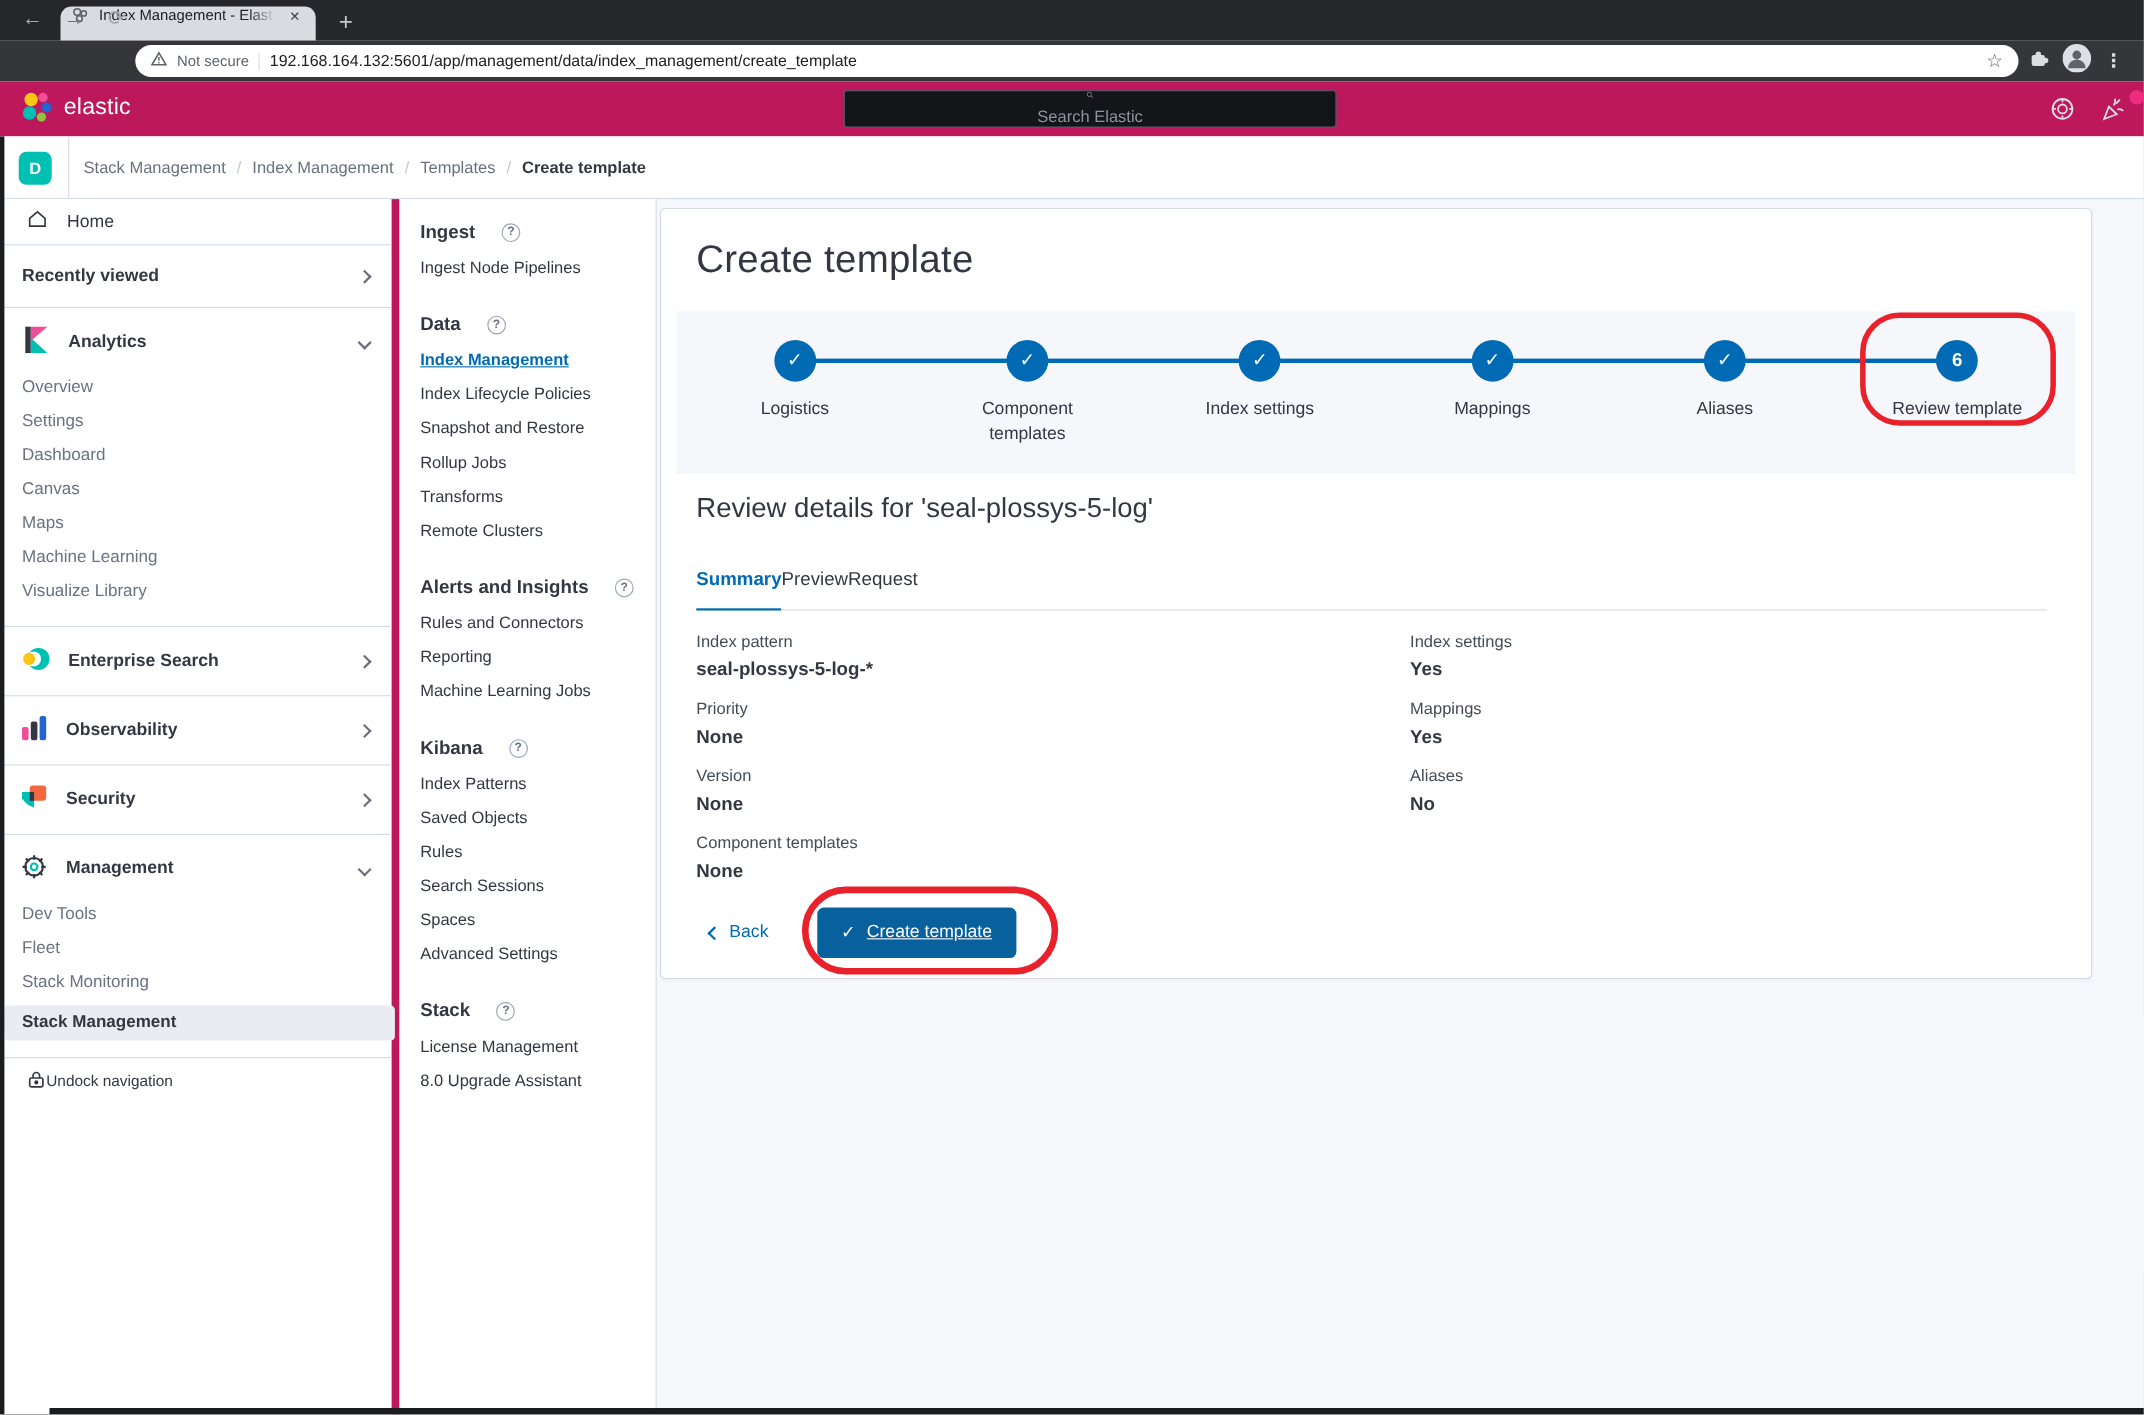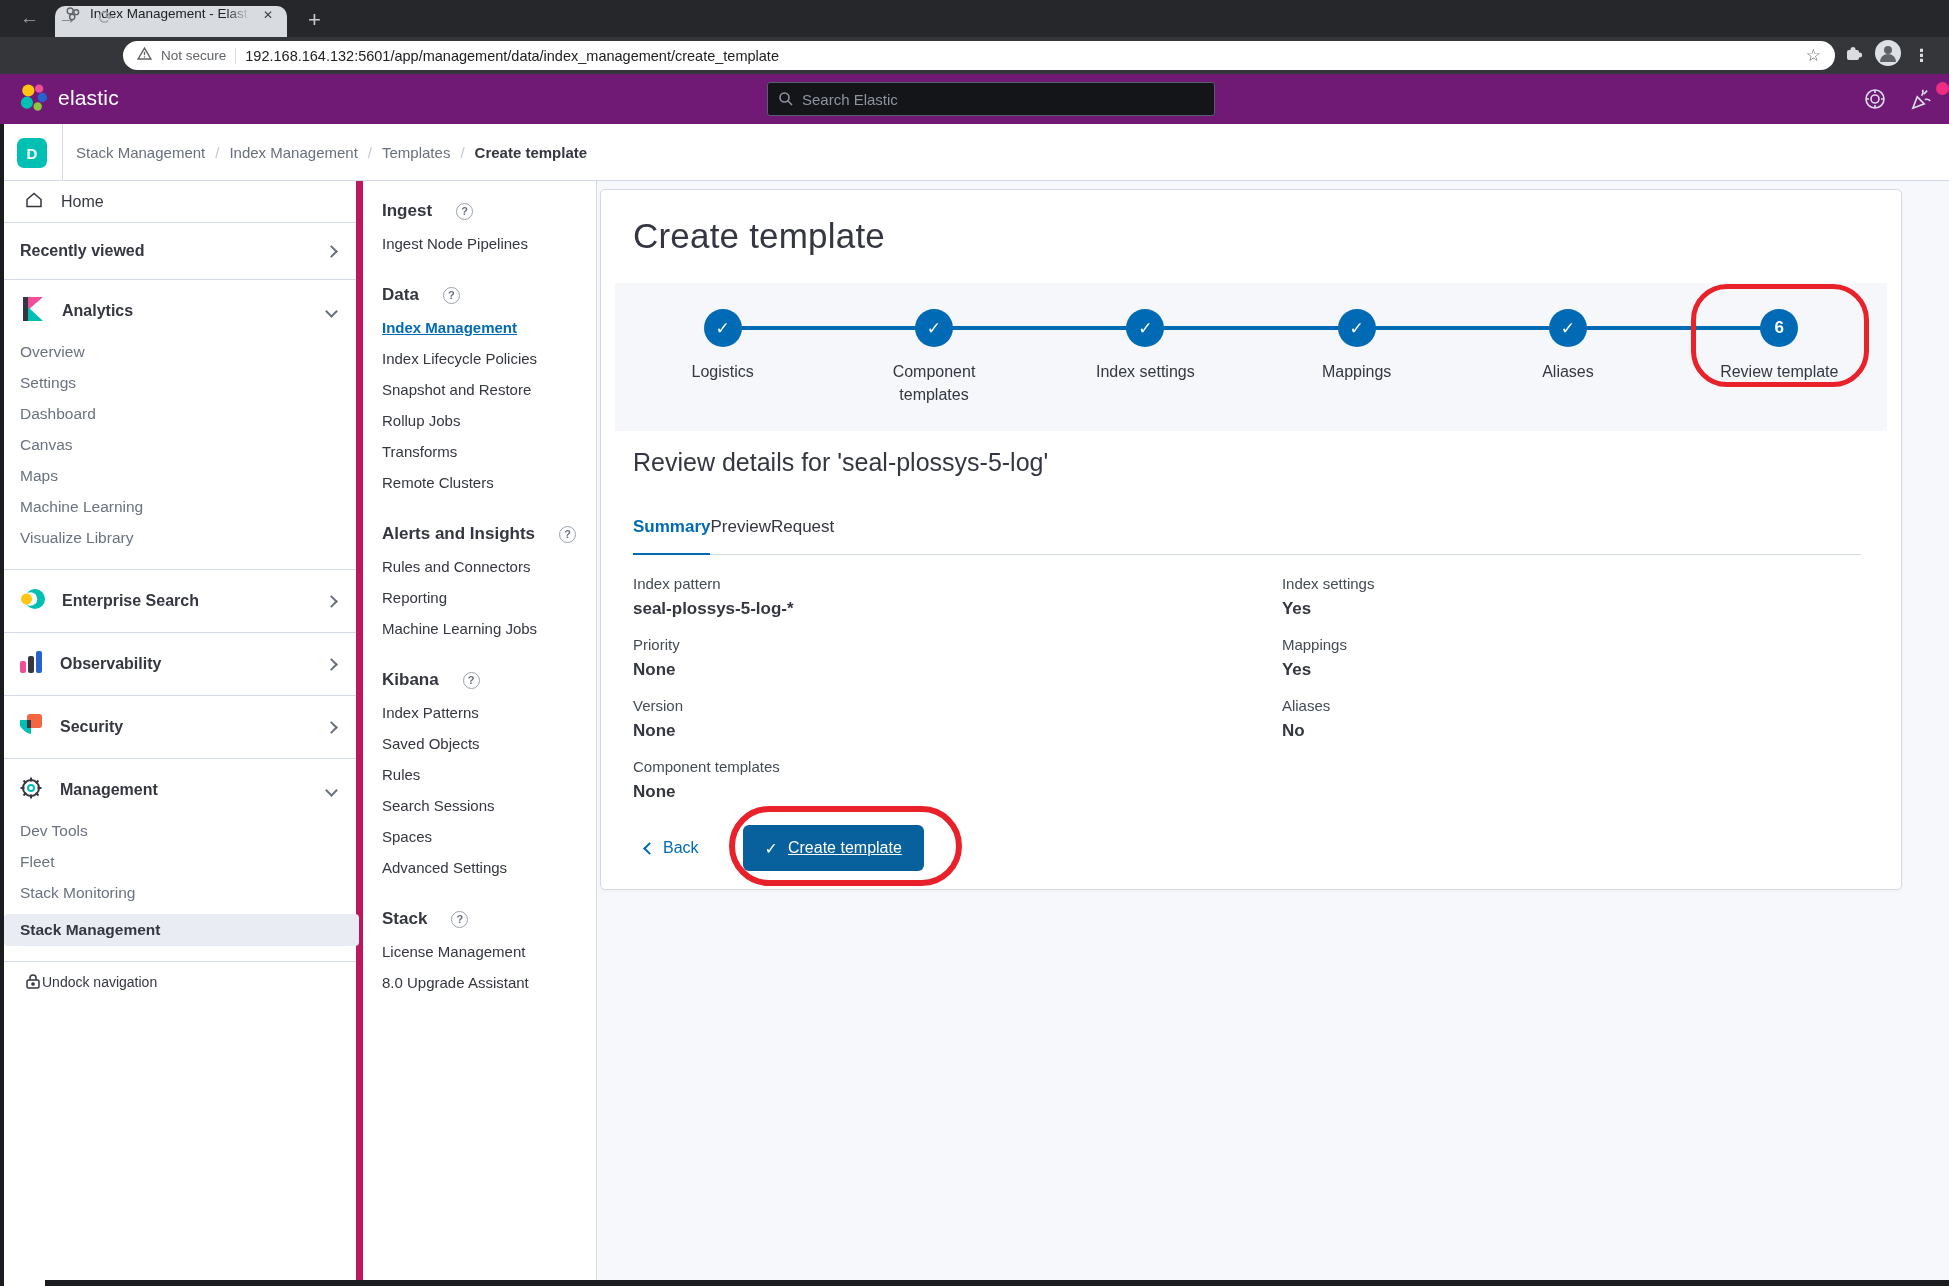--- a/index.html
+++ b/index.html
@@ -19,25 +19,25 @@
   .omnibox { position:absolute; left:123px; top:41px; width:1712px; height:29px; background:#ffffff;
              border-radius:15px; display:flex; align-items:center; padding:0 14px; gap:9px; }
   .ns-label { font-size:13.5px; color:#5f6368; white-space:nowrap; }
   .omni-sep { width:1px; height:16px; background:#dadce0; }
   .url-text { font-size:14.5px; color:#202124; white-space:nowrap; flex:1; overflow:hidden; }
   .omni-star { font-size:17px; color:#5f6368; }
   .chrome-right { position:absolute; top:40px; display:flex; align-items:center; gap:12px; }
   .menu-dots { color:#d8dadd; font-size:17px; font-weight:700; letter-spacing:1px;}
 
   
-  .appheader { position:absolute; left:0; top:74px; width:100%; height:50px; background:#701a75; }
+  .appheader { position:absolute; left:0; top:74px; width:100%; height:50px; background:#be185d; }
   .brand { position:absolute; left:18px; top:9px; display:flex; align-items:center; gap:10px; }
   .brand-name { color:#ffffff; font-size:21px; letter-spacing:.2px; }
   .gsearch { position:absolute; left:767px; top:82px; width:448px; height:34px; background:#141519;
-             border:1px solid #565d6d; border-radius:3px; display:flex; align-items:center; padding:0 10px; gap:8px;}
+             border:1px solid #565d6d; border-radius:3px; display:flex; align-items:center; padding:0 10px; gap:8px;flex-direction:column;}
   .gsearch span { color:#8d93a0; font-size:15px; }
   .hdr-ico { position:absolute; top:86px; }
   .pink-dot { position:absolute; left:1936px; top:82px; width:13px; height:13px; border-radius:50%; background:#ee2d82; }
 
   
   .crumbbar { position:absolute; left:0; top:124px; width:100%; height:57px; background:#ffffff;
               border-bottom:1px solid #d3dae6; }
   .space-badge { position:absolute; left:17px; top:14px; width:30px; height:30px; border-radius:7px;
                  background:#00bfb3; color:#ffffff; font-weight:700; font-size:15px;
                  display:flex; align-items:center; justify-content:center; }

